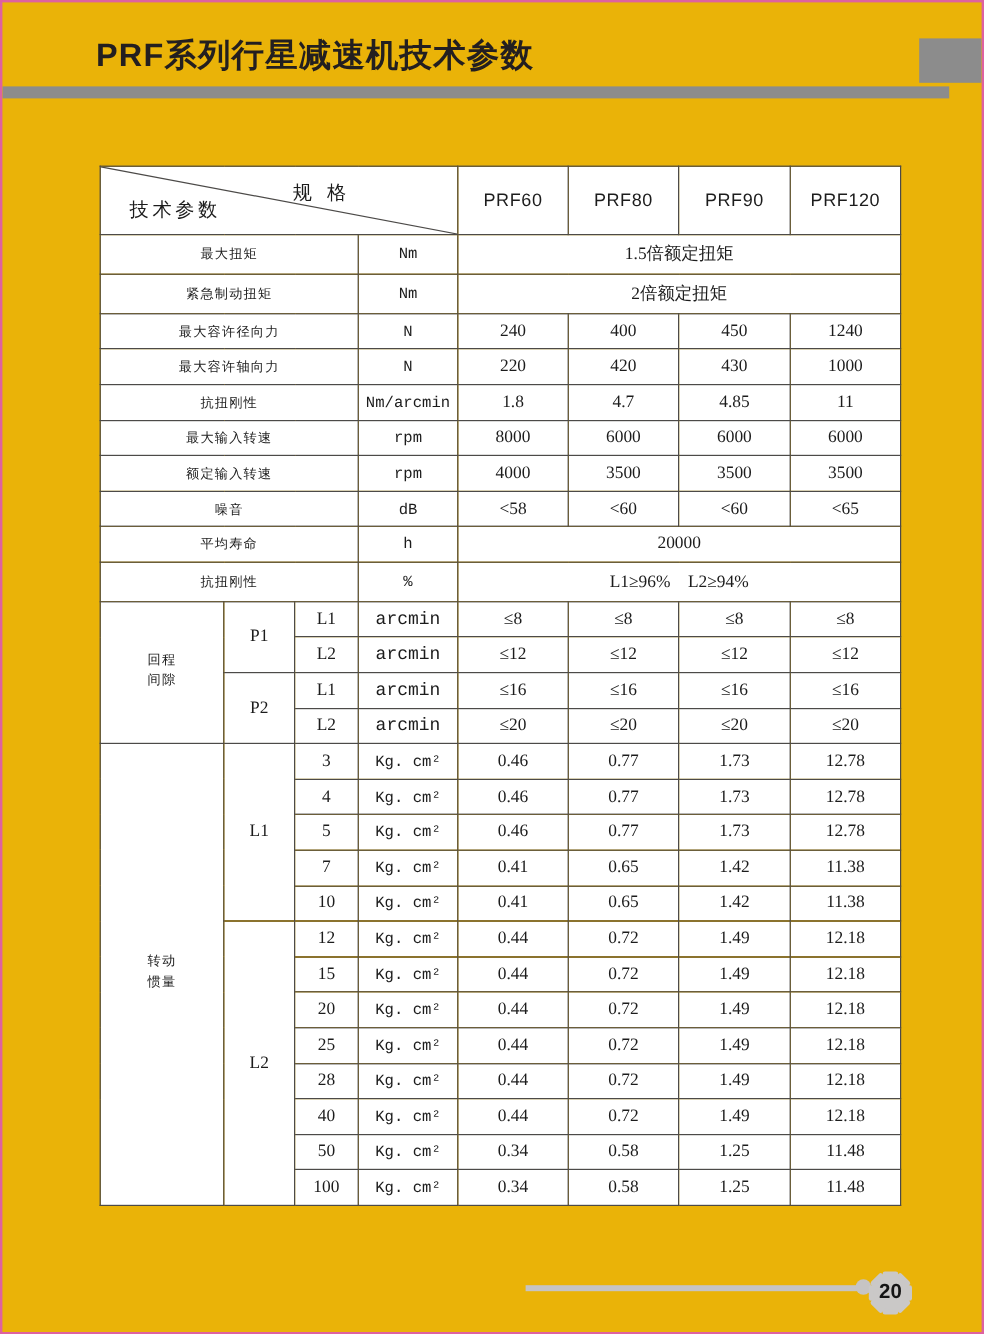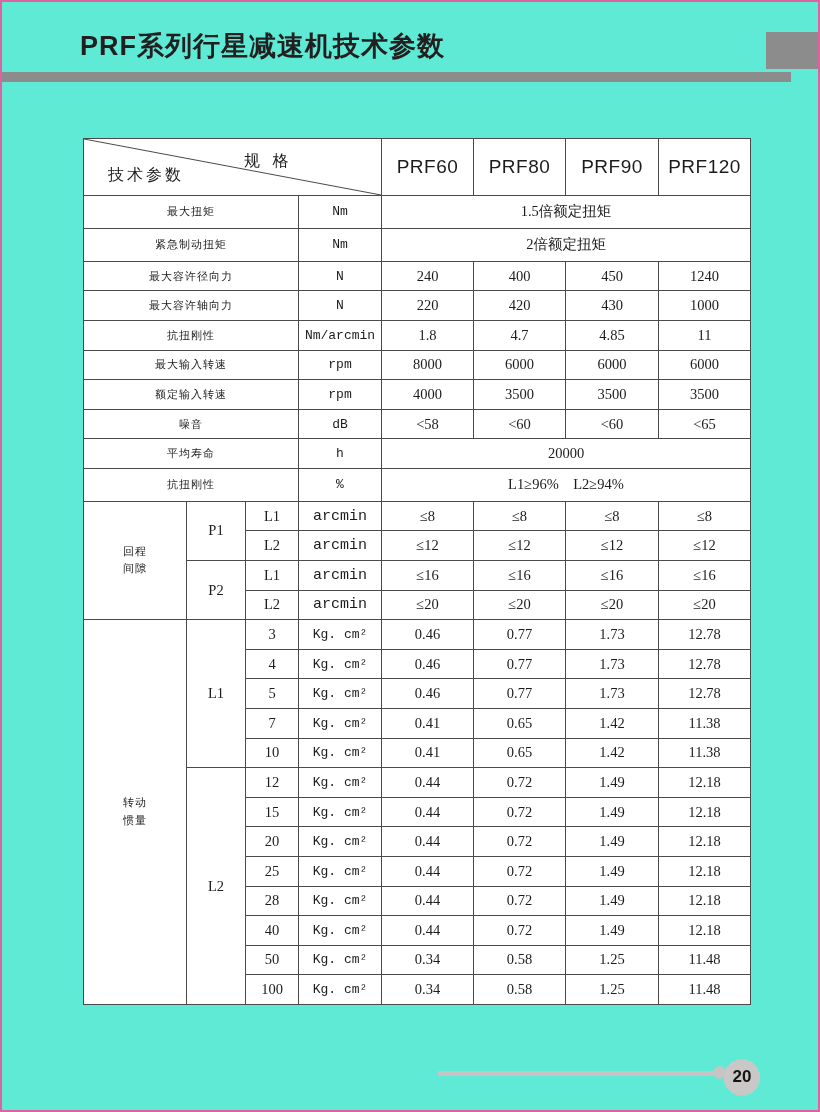--- a/index.html
+++ b/index.html
@@ -1,19 +1,19 @@
 <!DOCTYPE html>
 <html><head>
 <meta charset="utf-8">
 <style>
   html,body{margin:0;padding:0;}
   .page{
     position:relative;
     width:820px;height:1112px;
-    background:#5eead4;
+    background:#eab308;
     border:2px solid #de62a0;
     box-sizing:border-box;
     font-family:"Liberation Sans",sans-serif;
     color:#1c1c1c;
     overflow:hidden;
   }
   
   .page-title{
     position:absolute;left:78px;top:26px;
     font-size:27px;font-weight:bold;letter-spacing:1px;
@@ -36,25 +36,25 @@
   }
   table.spec td{
     border:1px solid #4c4a48;
     text-align:center;vertical-align:middle;
     padding:0;overflow:hidden;
     background:#ffffff;
   }
   tr.hrow{height:57px;margin-top:19px;}
   td.g{background:#d7d4cf;}
   td.lbl{font-size:11px;letter-spacing:1px;}
-  td.pre{white-space:pre-line;line-height:1.6;}
+  td.pre{white-space:pre-line;line-height:1.6;font-family:Liberation Mono, monospace;}
   td.unit{font-family:Liberation Mono, monospace;font-size:13px;}
   td.unit.big{font-size:15px;}
   td.val{font-family:"Liberation Serif","DejaVu Serif",serif;font-size:14.5px;}
-  td.hdr{font-size:19px;letter-spacing:.5px;}
+  td.hdr{font-size:15px;letter-spacing:.5px;}
   
   td.corner{position:relative;}
   td.corner svg{position:absolute;left:0;top:0;width:100%;height:100%;}
   .corner-top{position:absolute;left:160px;top:12px;font-size:16px;letter-spacing:4px;}
   .corner-bottom{position:absolute;left:24px;bottom:9px;font-size:16px;letter-spacing:3px;}
   
   .footer-line{
     position:absolute;left:436px;top:1069px;
     width:285px;height:5px;background:#c6c4c4;
   }

